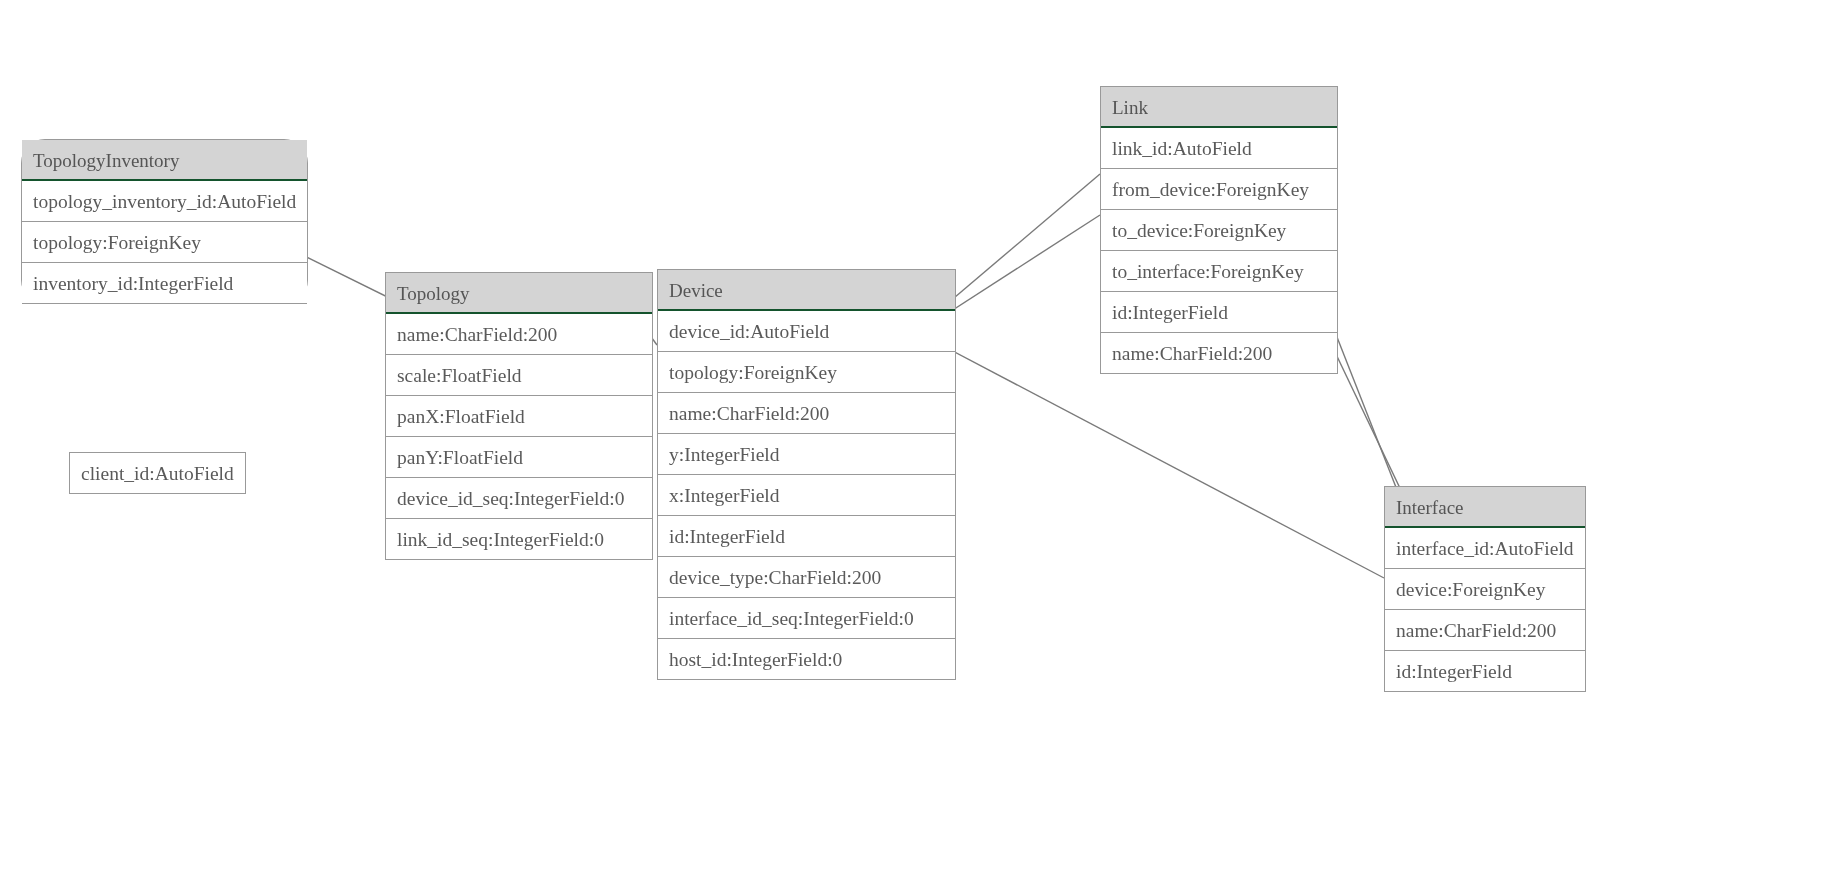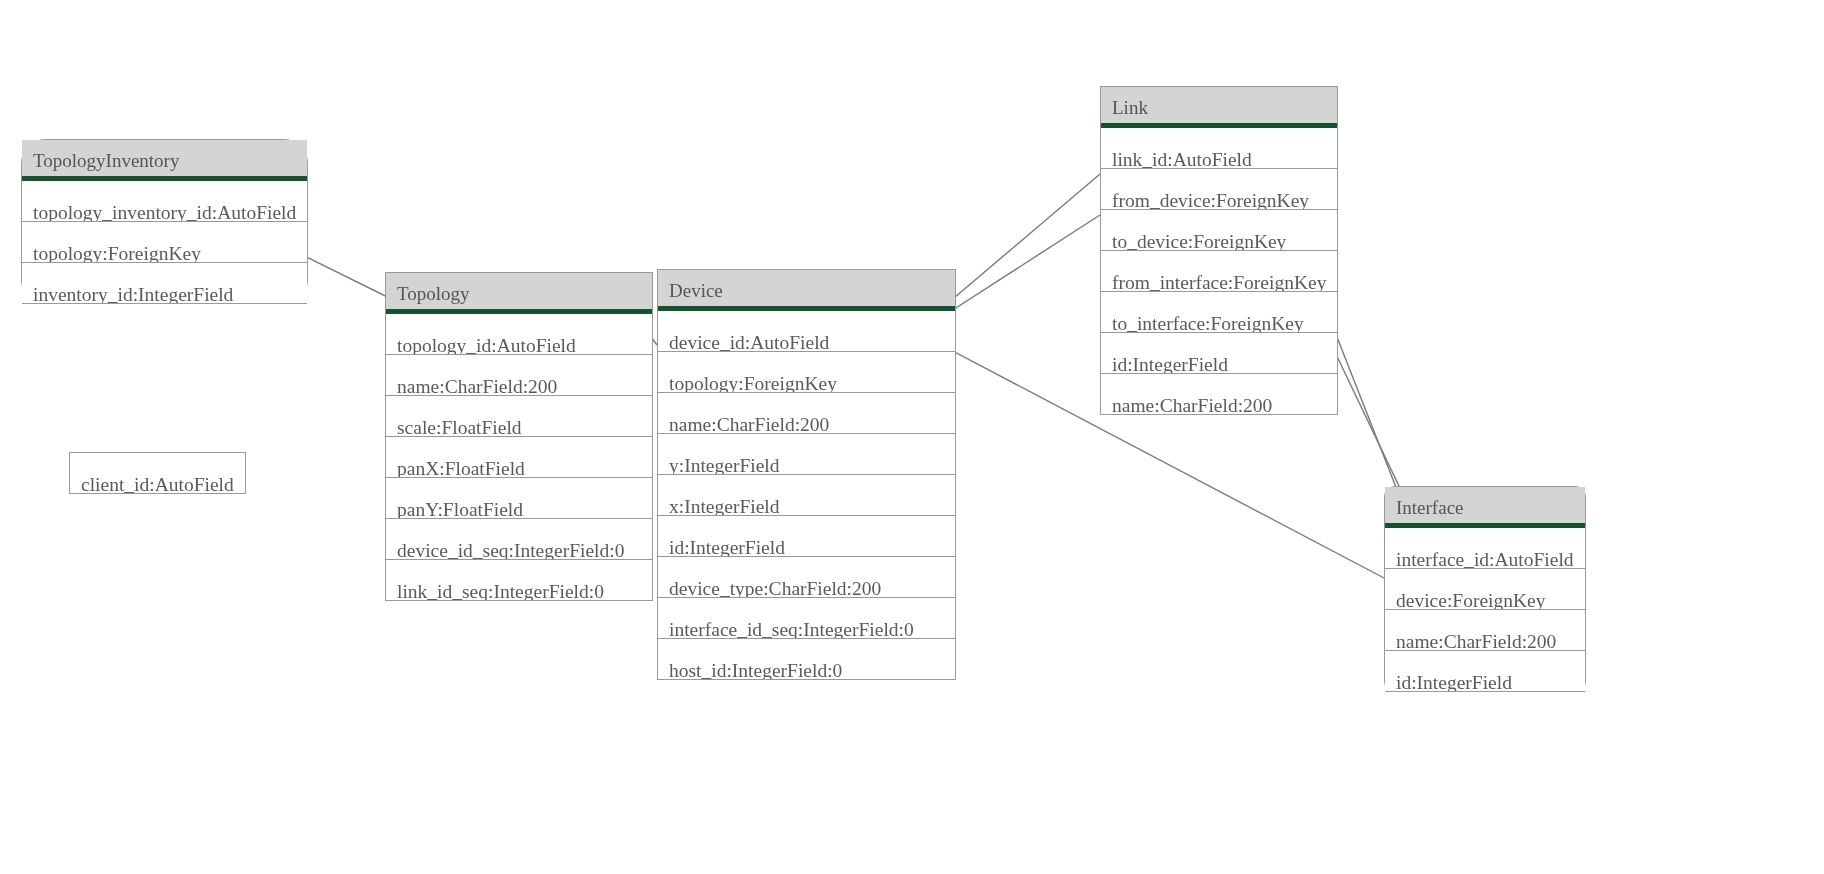--- a/index.html
+++ b/index.html
@@ -33,35 +33,35 @@
   .entity {
     position: absolute;
     box-sizing: border-box;
     background: #ffffff;
     border: 1px solid #999999;
     border-bottom: none;
   }
   .entity-header {
     box-sizing: border-box;
     background: #d4d4d4;
-    border-bottom: 5px solid #14532d;
+    border-bottom: 2px solid #14532d;
     height: 41px;
     line-height: 41px;
     padding: 0 0 0 11px;
     font-size: 19px;
     color: #555555;
     white-space: nowrap;
     overflow: hidden;
   }
   .entity-field {
     box-sizing: border-box;
     border-bottom: 1px solid #999999;
     height: 41px;
     line-height: 41px;
-    padding: 11px 0 0 11px;
+    padding: 0 0 0 11px;
     font-size: 19.5px;
     color: #5a5a5a;
     white-space: nowrap;
     overflow: hidden;
     background: #ffffff;
   }
 </style>
 </head>
 <body>
 
@@ -93,21 +93,20 @@
 
   <div class="entity" style="left: 21px; top: 139px; width: 287px; border-radius: 24px;">
     <div class="entity-header">TopologyInventory</div>
     <div class="entity-field">topology_inventory_id:AutoField</div>
     <div class="entity-field">topology:ForeignKey</div>
     <div class="entity-field">inventory_id:IntegerField</div>
   </div>
 
   <div class="entity" style="left: 385px; top: 272px; width: 268px;">
     <div class="entity-header">Topology</div>
-    <div class="entity-field">topology_id:AutoField</div>
     <div class="entity-field">name:CharField:200</div>
     <div class="entity-field">scale:FloatField</div>
     <div class="entity-field">panX:FloatField</div>
     <div class="entity-field">panY:FloatField</div>
     <div class="entity-field">device_id_seq:IntegerField:0</div>
     <div class="entity-field">link_id_seq:IntegerField:0</div>
   </div>
 
   <div class="entity" style="left: 69px; top: 452px; width: 177px;">
     <div class="entity-field">client_id:AutoField</div>
@@ -124,27 +123,26 @@
     <div class="entity-field">device_type:CharField:200</div>
     <div class="entity-field">interface_id_seq:IntegerField:0</div>
     <div class="entity-field">host_id:IntegerField:0</div>
   </div>
 
   <div class="entity" style="left: 1100px; top: 86px; width: 238px;">
     <div class="entity-header">Link</div>
     <div class="entity-field">link_id:AutoField</div>
     <div class="entity-field">from_device:ForeignKey</div>
     <div class="entity-field">to_device:ForeignKey</div>
-    <div class="entity-field">from_interface:ForeignKey</div>
     <div class="entity-field">to_interface:ForeignKey</div>
     <div class="entity-field">id:IntegerField</div>
     <div class="entity-field">name:CharField:200</div>
   </div>
 
-  <div class="entity" style="left: 1384px; top: 486px; width: 202px; border-radius: 11px;">
+  <div class="entity" style="left: 1384px; top: 486px; width: 202px;">
     <div class="entity-header">Interface</div>
     <div class="entity-field">interface_id:AutoField</div>
     <div class="entity-field">device:ForeignKey</div>
     <div class="entity-field">name:CharField:200</div>
     <div class="entity-field">id:IntegerField</div>
   </div>
 
 </div>
 
 </body></html>

